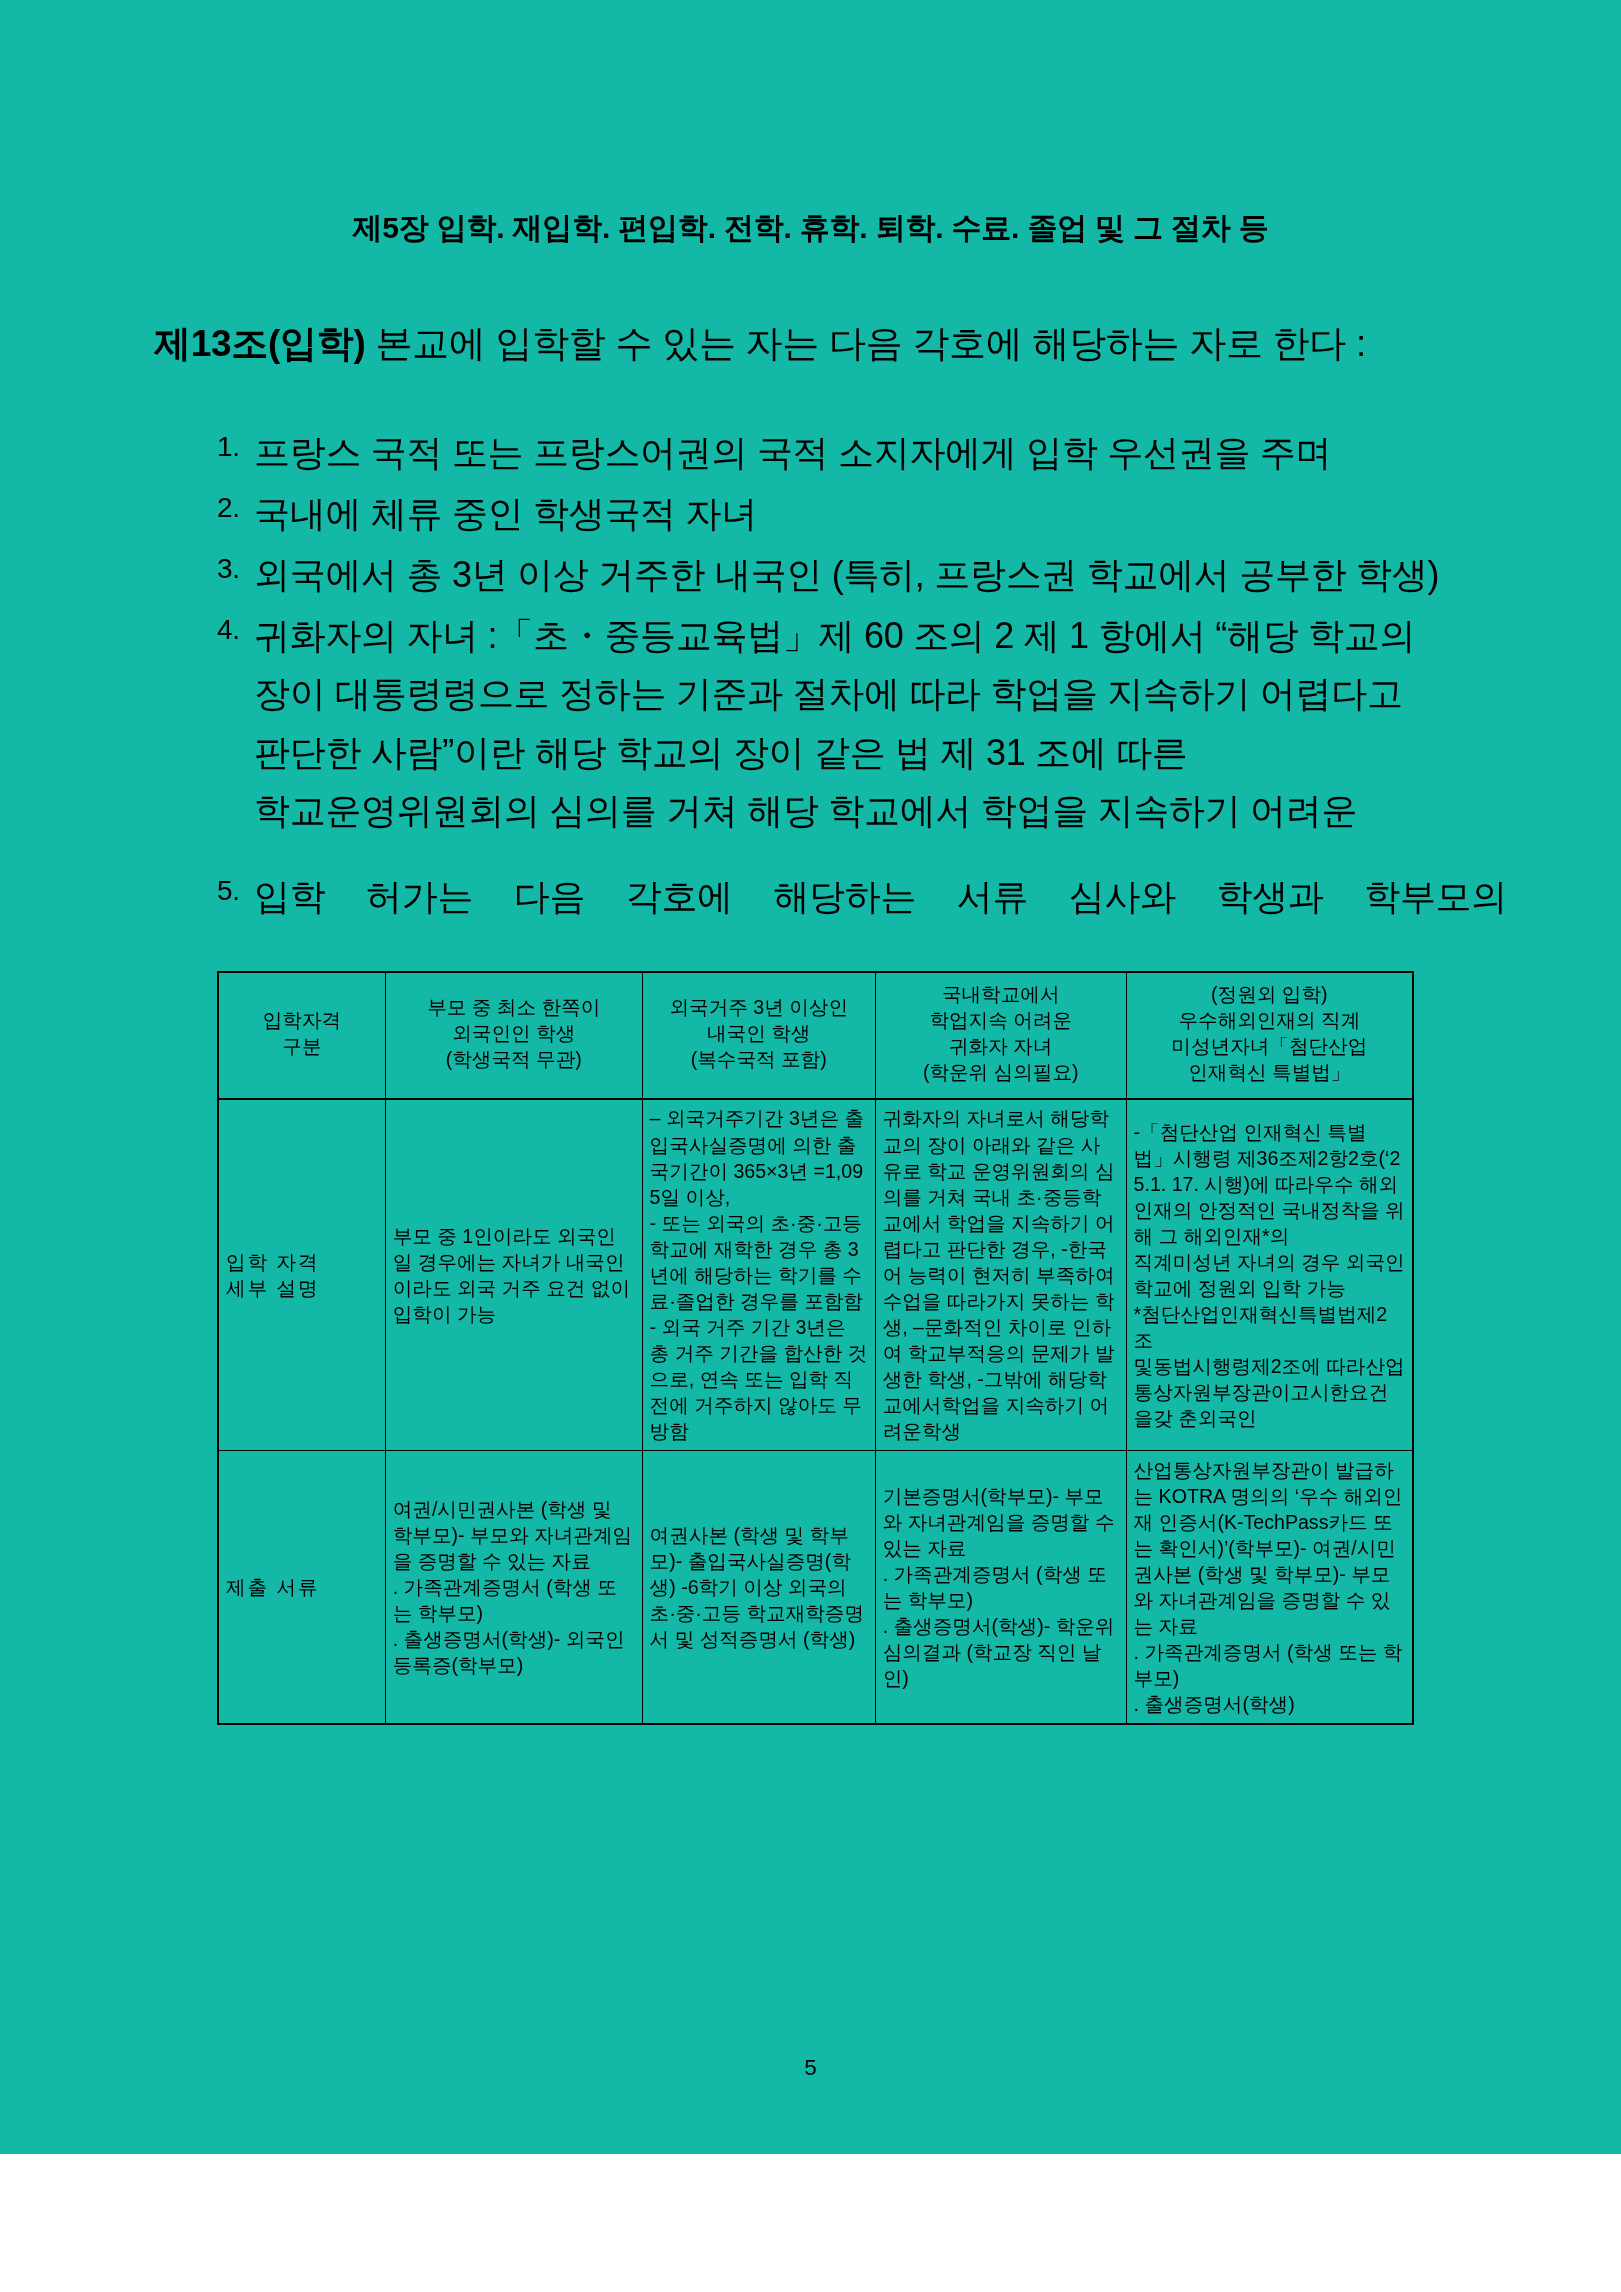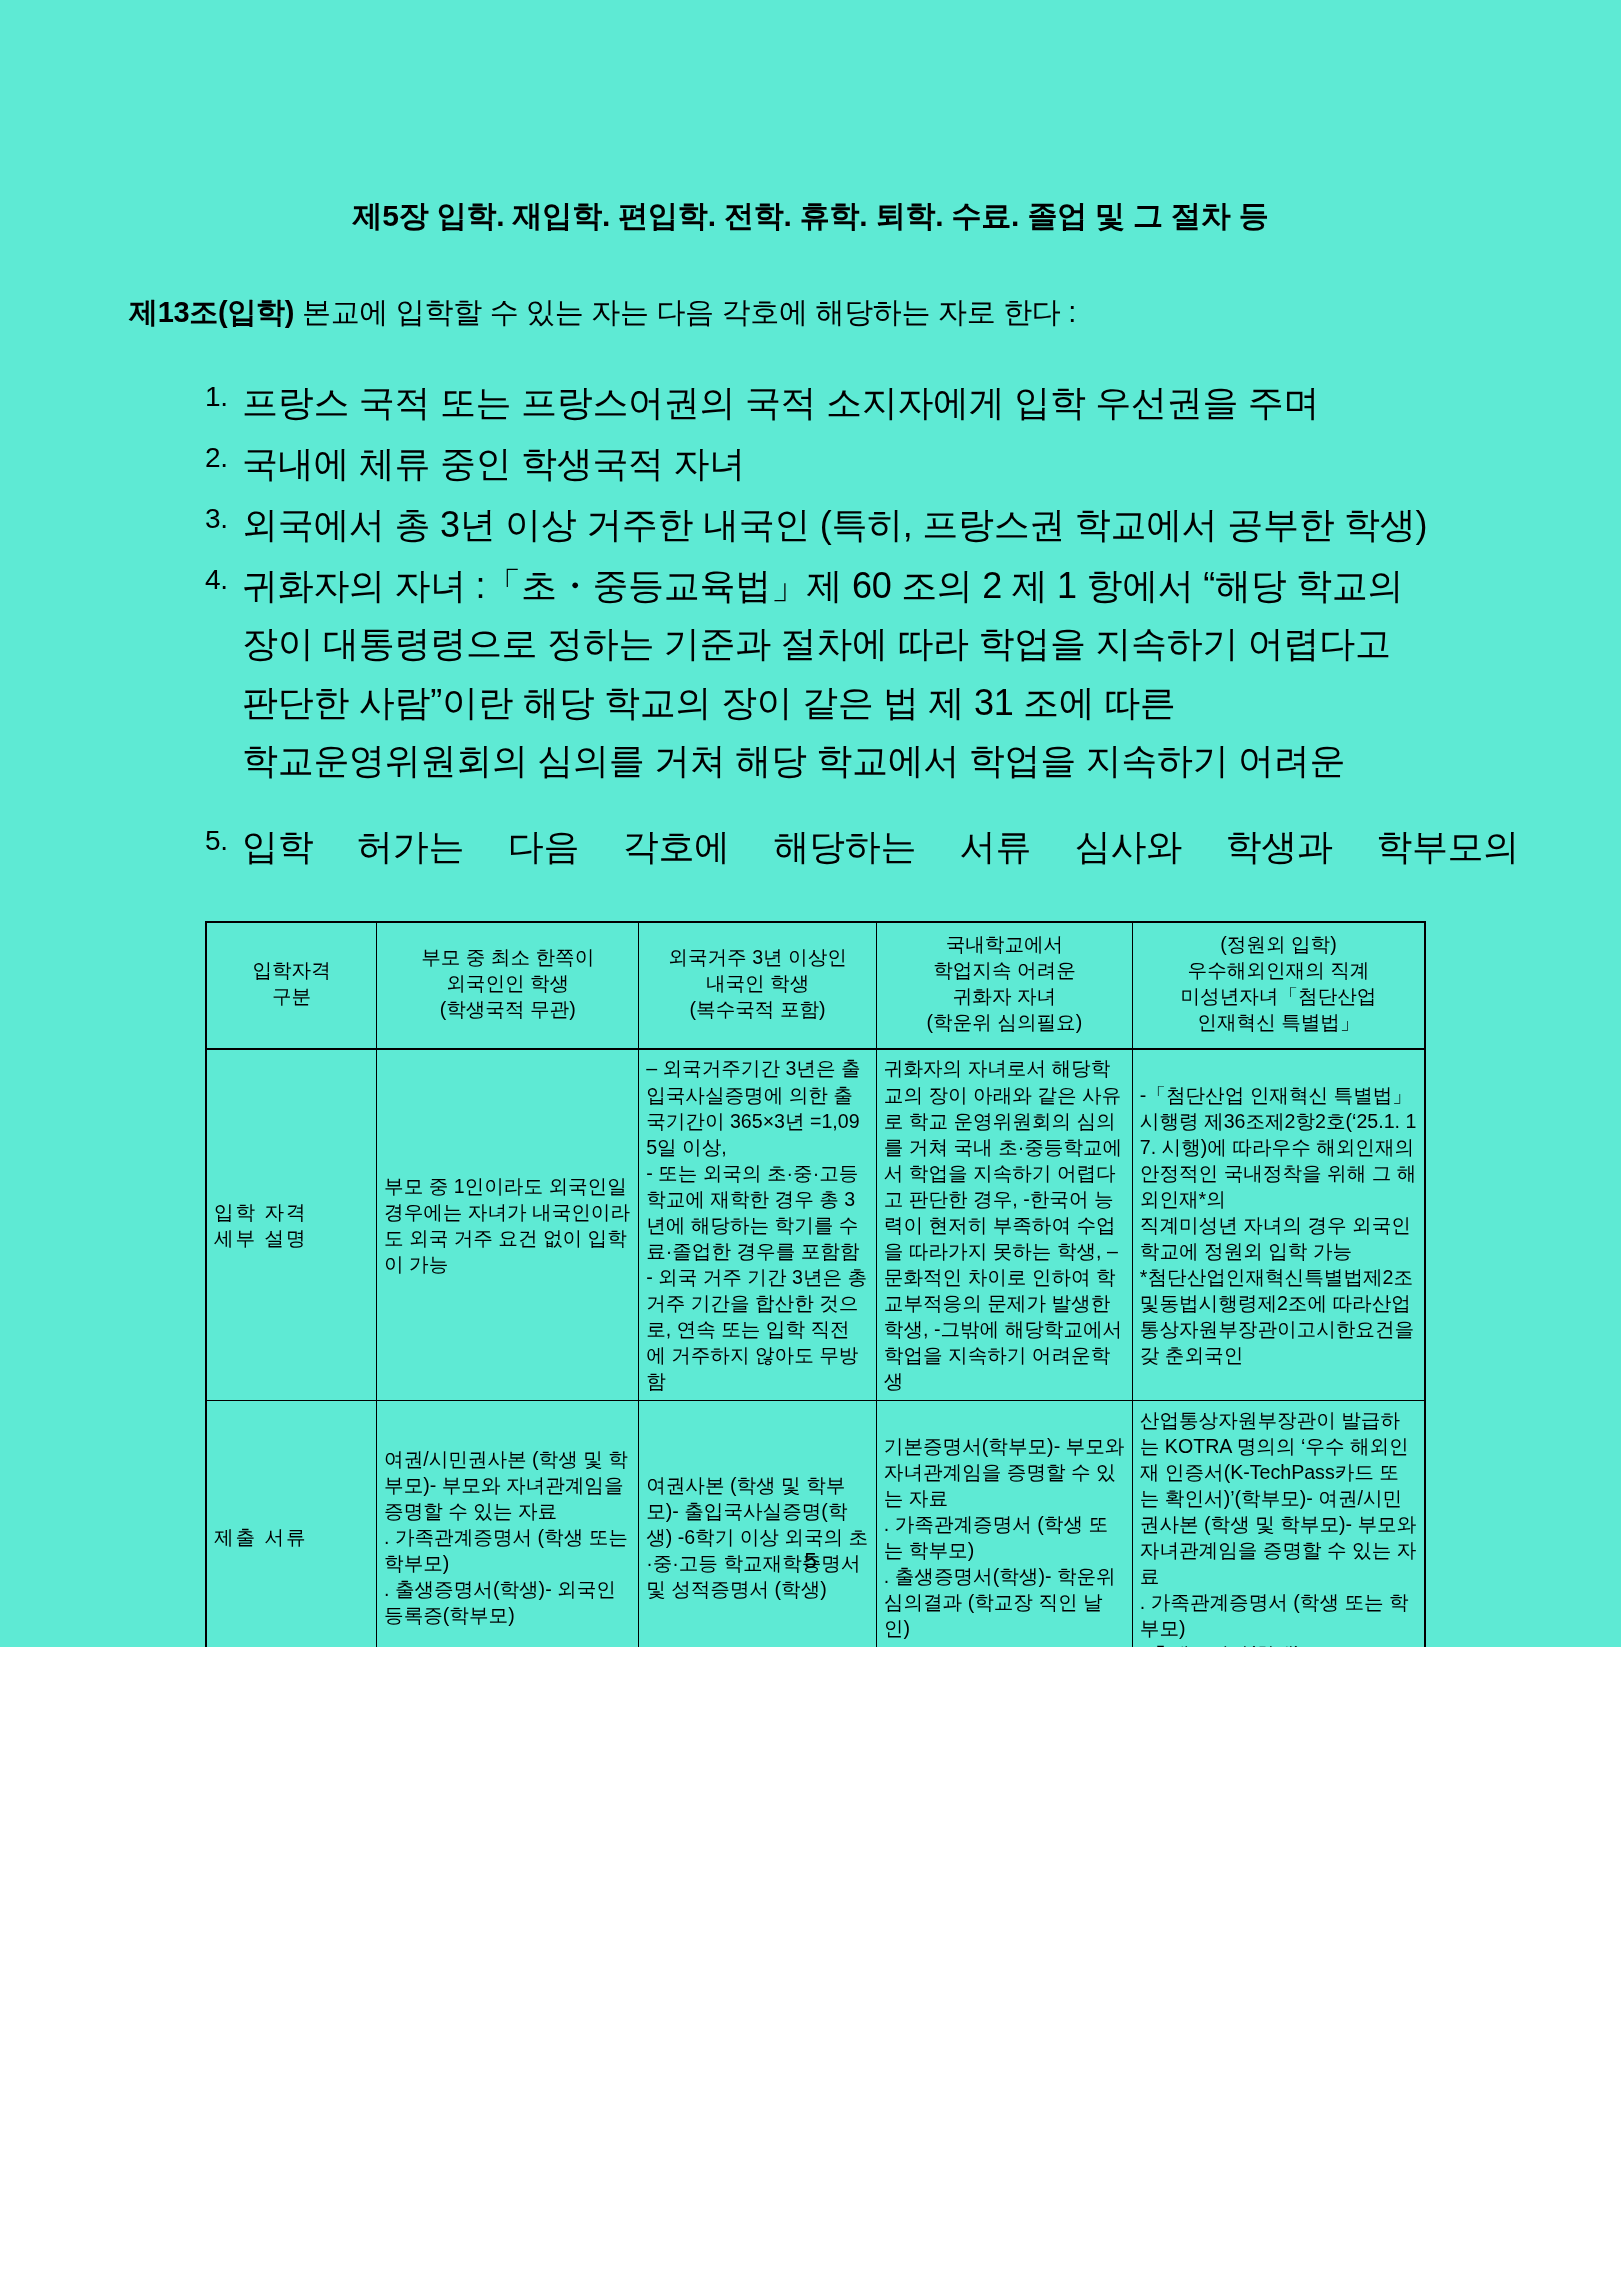--- a/index.html
+++ b/index.html
@@ -7,38 +7,38 @@
     padding: 0;
     background: #ffffff;
   }
   body {
     font-family: "Liberation Sans", "DejaVu Sans", sans-serif;
     color: #000000;
   }
   .page {
     position: relative;
     width: 1621px;
-    height: 1647px;
-    background: #5eead4;
+    height: 2154px;
+    background: #14b8a6;
     box-sizing: border-box;
-    padding: 4px;
+    padding: 16px;
     overflow: hidden;
   }
   .chapter-title {
     text-align: center;
     font-size: 30px;
     font-weight: bold;
     letter-spacing: -0.2px;
     margin: 0;
     padding-top: 191px;
     line-height: 1.4;
   }
   .article-line {
-    font-size: 29px;
-    margin: 0;
+    font-size: 37px;
+    margin: 13px;
     padding-top: 54px;
     padding-left: 125px;
     padding-right: 108px;
     line-height: 1.5;
     letter-spacing: -0.3px;
     text-align: justify;
   }
   .article-line .article-head {
     font-weight: bold;
   }

